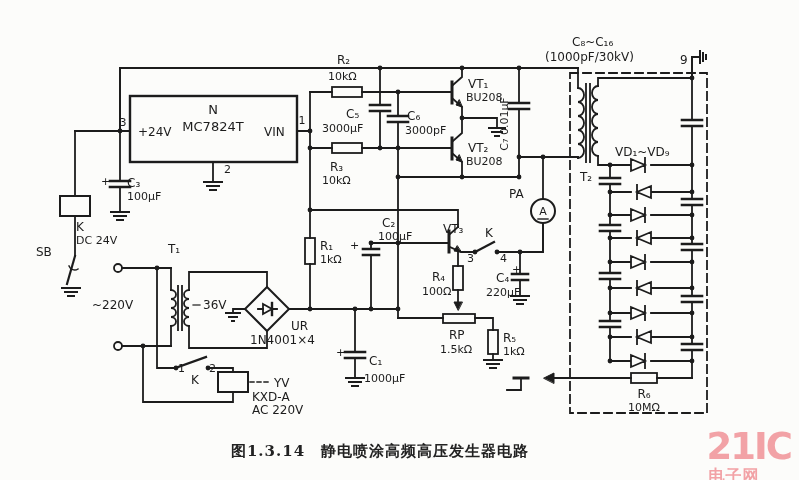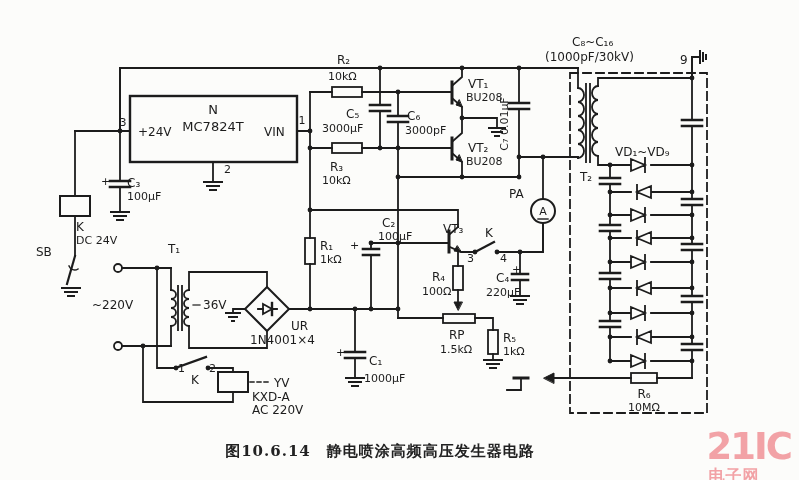--- a/index.html
+++ b/index.html
@@ -364,21 +364,21 @@
         <text x="572" y="46" font-size="12">C₈~C₁₆</text>
         <text x="545" y="61" font-size="12">(1000pF/30kV)</text>
         <text x="680" y="64" font-size="12">9</text>
         <text x="580" y="181" font-size="12">T₂</text>
         <text x="615" y="156" font-size="12">VD₁~VD₉</text>
         <text x="644" y="398" font-size="12" text-anchor="middle">R₆</text>
         <text x="644" y="411" font-size="11" text-anchor="middle">10MΩ</text>
       </g>
 </svg>
 
-<div class="caption">图10.6.14　静电喷涂高频高压发生器电路</div>
+<div class="caption">图1.3.14　静电喷涂高频高压发生器电路</div>
 
 <div class="watermark" style="color: rgb(242, 162, 166);">
   <span class="wm-brand">21IC</span>
   <span class="wm-side">
     <span class="wm-cn">电子网</span>
     <span class="wm-com">.com</span>
   </span>
 </div>
 </div>
 

